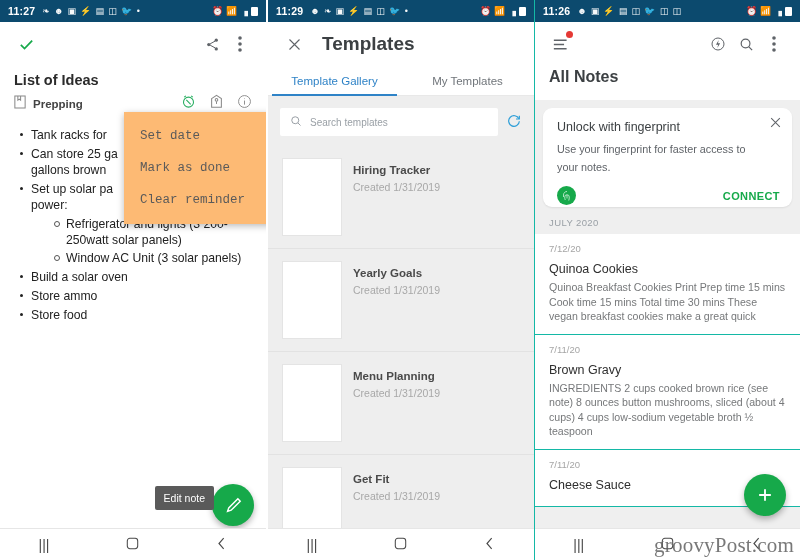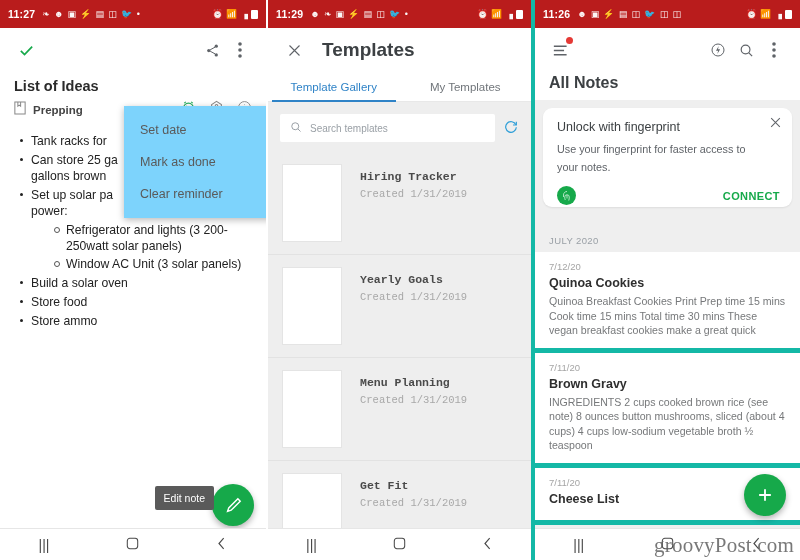--- a/index.html
+++ b/index.html
@@ -5,26 +5,26 @@
   * { box-sizing: border-box; margin: 0; padding: 0; }
   html, body {
     width: 800px; height: 560px;
     background: #ffffff;
     font-family: "Liberation Sans", sans-serif;
     overflow: hidden;
   }
   .screens { display: flex; width: 800px; height: 560px; }
   .panel { position: relative; height: 560px; background: #fff; overflow: hidden; }
   .panel.p1 { width: 268px; border-right: 2px solid #ffffff; }
-  .panel.p2 { width: 267px; border-right: 4px solid #14b8a6; }
+  .panel.p2 { width: 267px; border-right: 1px solid #14b8a6; }
   .panel.p3 { width: 265px; }
 
   
   .statusbar {
-    height: 28px; background: #b91c1c; color: #fff;
+    height: 22px; background: #0c4a6e; color: #fff;
     display: flex; align-items: center; gap: 4px;
     padding: 0 8px; font-size: 10.5px; letter-spacing: .2px;
   }
   .statusbar .clock { font-weight: 600; margin-right: 3px; }
   .statusbar .sicon { font-size: 9px; line-height: 1; opacity: .97; }
   .statusbar .spacer { flex: 1; }
   .statusbar .right { display: flex; align-items: center; gap: 3px; }
   .sq { display:inline-block; width:8px; height:8px; background:#fff; border-radius:1px; }
   .sq.b { width:7px; height:9px; }
 
@@ -65,23 +65,23 @@
     position: relative; padding-left: 13px; margin-bottom: 2px;
     font-size: 12.2px; line-height: 16px; color: #222;
   }
   ul.sub > li::before {
     content: ""; position: absolute; left: 1px; top: 5px;
     width: 4px; height: 4px; border-radius: 50%;
     border: 1px solid #555; background: transparent;
   }
 
   .dropdown {
-    position: absolute; left: 124px; top: 106px; width: 152px;
-    background: #7dd3fc; box-shadow: 0 2px 7px rgba(0,0,0,.28);
-    padding: 8px 0; z-index: 40;
+    position: absolute; left: 124px; top: 112px; width: 152px;
+    background: #fdba74; box-shadow: 0 2px 7px rgba(0,0,0,.28);
+    padding: 8px 0; z-index: 40; font-family: Liberation Mono, monospace;
   }
   .dropdown .mi {
     padding: 9px 16px; font-size: 12.5px; color: #5a5a5a;
   }
 
   .tooltip {
     position: absolute; right: 52px; bottom: 50px;
     background: #5a5a5a; color: #fff; font-size: 10.5px;
     padding: 6px 9px; border-radius: 2px; z-index: 30;
   }
@@ -114,21 +114,21 @@
     height: 2.5px; background: #2f83c7;
   }
   .tpl-body { background: #eeeeee; height: 100%; padding-top: 8px; }
   .searchrow { display: flex; align-items: center; gap: 8px; padding: 4px 12px 10px 12px; }
   .searchbox {
     flex: 1; height: 28px; background: #fff; border-radius: 2px;
     display: flex; align-items: center; gap: 8px; padding: 0 10px;
     font-size: 10px; color: #9aa0a6;
   }
   .tpl-list { background: #eeeeee; }
-  .tpl-item { display: flex; gap: 18px; padding: 12px 4px 12px 14px; border-bottom: 1px solid #e2e2e2; font-family: Liberation Mono, monospace; }
+  .tpl-item { display: flex; gap: 11px; padding: 12px 4px 12px 14px; border-bottom: 1px solid #e2e2e2; }
   .tpl-thumb { width: 60px; height: 78px; background: #fff; border: 1px solid #e4e4e4; flex: none; }
   .tpl-meta { padding-top: 6px; }
   .tpl-name { font-size: 11.5px; color: #4a4a4a; font-weight: 700; margin-bottom: 5px; }
   .tpl-created { font-size: 10.5px; color: #a8a8a8; }
 
   
   .allnotes-title { font-size: 16px; font-weight: 700; color: #3c4043; padding: 2px 14px 10px 14px; }
   .p3-body { background: #efefef; position: absolute; left:0; right:0; top: 100px; bottom: 0; }
   .fp-card {
     background: #fff; margin: 8px 8px 0 8px; padding: 12px 12px 2px 14px;
@@ -136,25 +136,25 @@
   }
   .fp-close { position: absolute; right: 10px; top: 8px; color: #5f6368; font-size: 14px; }
   .fp-title { font-size: 12.5px; color: #3c4043; margin-bottom: 6px; }
   .fp-desc { font-size: 10.8px; color: #5f6368; line-height: 18px; width: 196px; }
   .fp-actions { display: flex; align-items: center; margin-top: 10px; }
   .fp-fingerprint {
     width: 19px; height: 19px; border-radius: 50%; background: #16a94a;
     display: flex; align-items: center; justify-content: center;
   }
   .fp-connect { margin-left: auto; font-size: 11px; font-weight: 700; color: #16a94a; letter-spacing: .4px; }
-  .month-head { font-size: 9.5px; color: #9aa0a6; padding: 10px 12px 6px 14px; letter-spacing: .4px; margin-top: 18px; }
+  .month-head { font-size: 9.5px; color: #9aa0a6; padding: 10px 12px 6px 14px; letter-spacing: .4px; }
   .notes-list { background: #fff; }
-  .note-item { padding: 9px 12px 10px 14px; border-bottom: 5px solid #14b8a6; }
+  .note-item { padding: 9px 12px 10px 14px; border-bottom: 1px solid #14b8a6; }
   .note-date { font-size: 9.5px; color: #a5a5a5; margin-bottom: 4px; }
-  .note-name { font-size: 12.5px; font-weight: 700; color: #2f2f2f; margin-bottom: 4px; }
+  .note-name { font-size: 12.5px; font-weight: 400; color: #2f2f2f; margin-bottom: 4px; margin-top: 8px; }
   .note-snip { font-size: 10.6px; color: #76787a; line-height: 14.5px; }
 
   .watermark {
     position: absolute; right: 6px; bottom: 2px;
     font-family: "Liberation Serif", serif; font-size: 21px;
     color: #5b5b5b; opacity: .82; letter-spacing: .2px; z-index: 60;
     white-space: nowrap;
   }
   .dot-badge {
     position: absolute; width: 7px; height: 7px; border-radius: 50%;
@@ -252,22 +252,22 @@
         </li>
         <li>
           <span>Set up solar pa</span><br>
           <span>power:</span>
           <ul class="sub">
             <li><span>Refrigerator and lights (3 200-250watt solar panels)</span></li>
             <li><span>Window AC Unit (3 solar panels)</span></li>
           </ul>
         </li>
         <li><span>Build a solar oven</span></li>
+        <li><span>Store ammo</span></li>
         <li><span>Store food</span></li>
-        <li><span>Store ammo</span></li>
       </ul>
     </div>
 
     <div class="dropdown">
       <div class="mi">Set date</div>
       <div class="mi">Mark as done</div>
       <div class="mi">Clear reminder</div>
     </div>
 
     <div class="tooltip">Edit note</div>
@@ -470,21 +470,21 @@
           <div class="note-name">Quinoa Cookies</div>
           <div class="note-snip">Quinoa Breakfast Cookies   Print Prep time 15 mins Cook time 15 mins Total time 30 mins   These vegan breakfast cookies make a great quick</div>
         </div>
         <div class="note-item">
           <div class="note-date">7/11/20</div>
           <div class="note-name">Brown Gravy</div>
           <div class="note-snip">INGREDIENTS 2 cups cooked brown rice (see note) 8 ounces button mushrooms, sliced (about 4 cups) 4 cups low-sodium vegetable broth ½ teaspoon</div>
         </div>
         <div class="note-item">
           <div class="note-date">7/11/20</div>
-          <div class="note-name">Cheese List</div>
+          <div class="note-name">Cheese Sauce</div>
         </div>
       </div>
     </div>
 
     <div class="fab plus">
       <svg width="20" height="20" viewBox="0 0 24 24" fill="none" stroke="#fff" stroke-width="2.2">
           <path d="M12 5v14M5 12h14"></path>
         </svg>
     </div>
 

